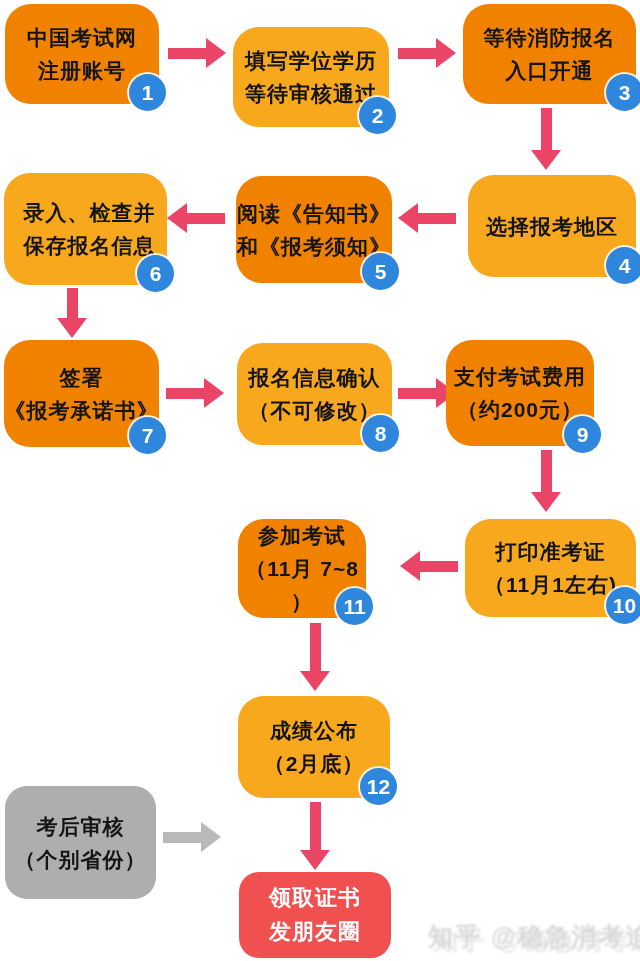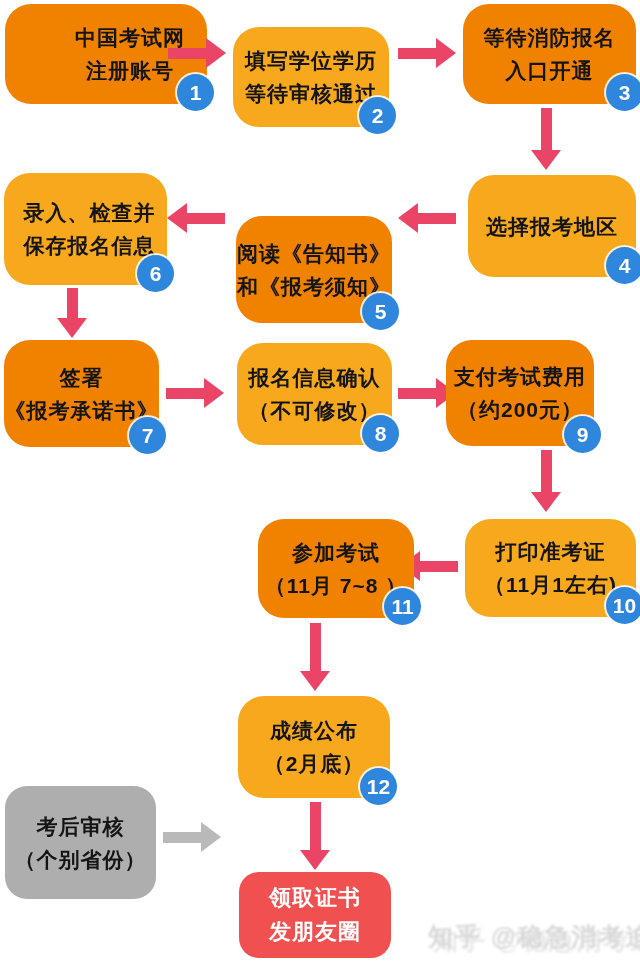--- a/index.html
+++ b/index.html
@@ -28,30 +28,30 @@
   .badge {
     position: absolute; bottom: -7px; right: -7px;
     width: 37px; height: 37px; border-radius: 50%;
     background: var(--c-badge-blue, #2E86DD);
     color: #fff; font-size: 21px; font-weight: bold;
     line-height: 37px; text-align: center; letter-spacing: 0;
     box-shadow: 0 0 0 2px rgba(255,255,255,0.85);
   }
 
   
-  #b1  { left: 5px;   top: 4px;   width: 154px; height: 100px; padding-left: 48px; }
+  #b1  { left: 5px;   top: 4px;   width: 154px; height: 100px; }
   #b2  { left: 233px; top: 4px;   width: 156px; height: 100px; margin-top: 23px; }
   #b3  { left: 463px; top: 4px;   width: 173px; height: 100px; }
   #b6  { left: 4px;   top: 173px; width: 155px; height: 112px; padding-left: 8px; }
-  #b5  { left: 236px; top: 176px; width: 156px; height: 107px; margin-top: 40px; }
+  #b5  { left: 236px; top: 176px; width: 156px; height: 107px; }
   #b4  { left: 468px; top: 175px; width: 168px; height: 102px; }
   #b7  { left: 4px;   top: 340px; width: 155px; height: 107px; }
   #b8  { left: 237px; top: 343px; width: 155px; height: 102px; }
   #b9  { left: 446px; top: 340px; width: 148px; height: 106px; }
-  #b11 { left: 238px; top: 519px; width: 156px; height: 99px; margin-left: 20px;  }
+  #b11 { left: 238px; top: 519px; width: 128px; height: 99px;  }
   #b10 { left: 465px; top: 519px; width: 171px; height: 98px;  }
   #b12 { left: 238px; top: 696px; width: 152px; height: 102px; }
 
   #grayBox {
     left: 5px; top: 786px; width: 151px; height: 113px;
     background: var(--c-gray-box, #AEAEAE);
     border-radius: 22px;
   }
   #redBox {
     left: 239px; top: 872px; width: 152px; height: 86px;

